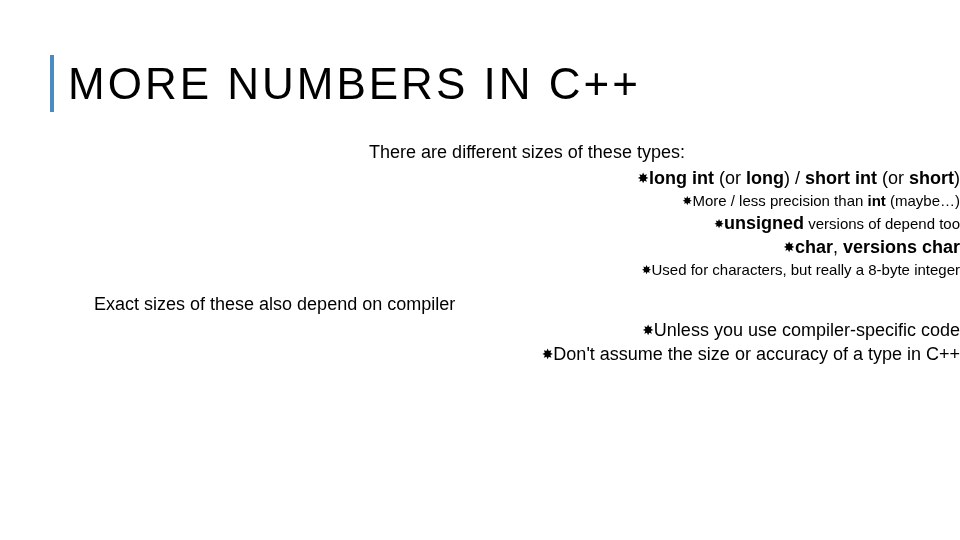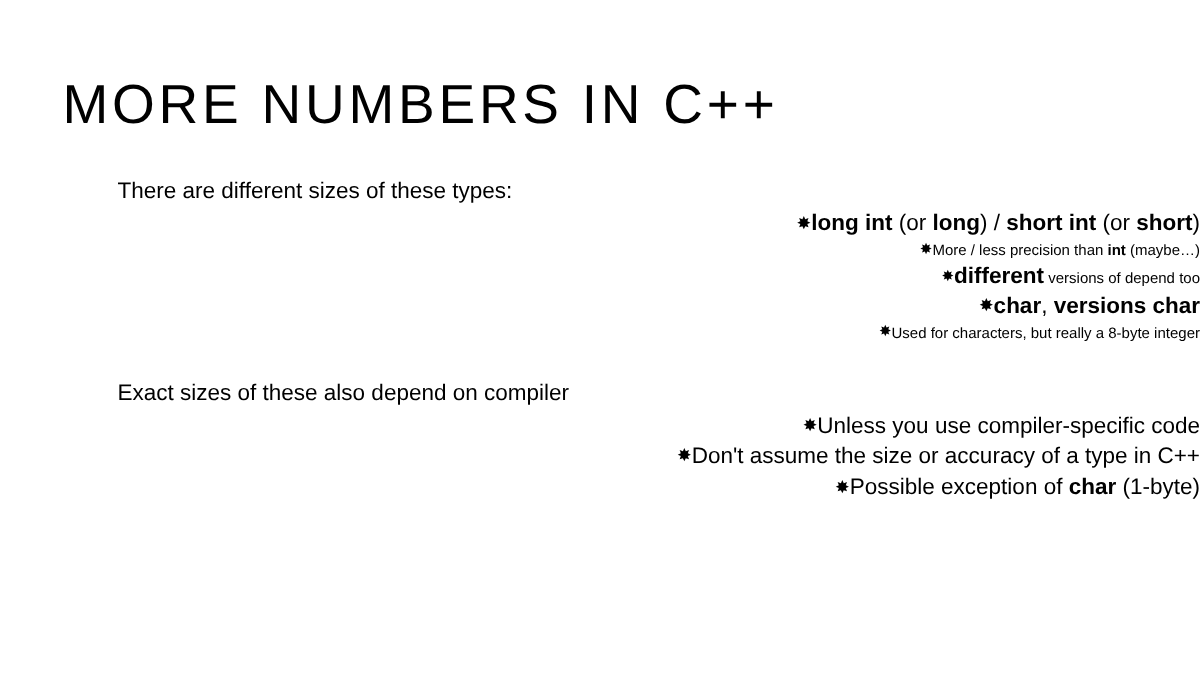--- a/index.html
+++ b/index.html
@@ -12,43 +12,43 @@
     position: relative;
     overflow: hidden;
   }
   .slide {
     padding: 55px 0 0 50px;
   }
   .title-wrap {
     display: flex;
     align-items: stretch;
     margin-bottom: 28px;
-    flex-direction: column;
   }
   .title-bar {
     width: 4px;
     background: #4a8bc2;
     margin-right: 14px;
   }
   .title {
     font-size: 44px;
     font-weight: 400;
     letter-spacing: 3px;
     line-height: 1.3;
   }
   .content {
     padding-left: 44px;
     font-size: 18px;
     line-height: 1.35;
   }
   .para {
     margin-bottom: 2px;
+    text-align: center;
   }
   .para2 {
-    margin-top: 28px;
+    margin-top: 12px;
     margin-bottom: 2px;
   }
   ul { list-style: none; }
   .lvl1 > li { padding-left: 0; }
   .lvl1 > li::before {
     content: "✸";
     font-size: 14px;
     color: #000;
     display: inline-block;
     width: 18px;
@@ -57,53 +57,52 @@
   .lvl2 { padding-left: 18px; }
   .lvl2 > li::before {
     content: "✸";
     font-size: 12px;
     color: #000;
     display: inline-block;
     width: 16px;
     vertical-align: 1px;
   }
   .b { font-weight: bold; }
-  .sm { font-size: 12px; }
+  .sm { font-size: 15px; }
   .lvl1 > li, .lvl2 > li { margin-bottom: 0px; text-align: right; }
 </style>
 </head>
 <body>
 
 <div class="slide">
 
   <div class="title-wrap">
     <div class="title-bar"></div>
     <div class="title">MORE NUMBERS IN C++</div>
   </div>
 
   <div class="content">
 
     <div class="para">There are different sizes of these types:</div>
 
     <ul class="lvl1">
       <li><span class="b">long int</span><span> (or </span><span class="b">long</span><span>) / </span><span class="b">short int</span><span> (or </span><span class="b">short</span><span>)</span>
         <ul class="lvl2">
           <li class="sm"><span>More / less precision than </span><span class="b">int</span><span> (maybe…)</span></li>
-          <li><span class="b">different</span><span class="sm"> versions of depend too</span></li>
+          <li><span class="b">unsigned</span><span class="sm"> versions of depend too</span></li>
         </ul>
       </li>
       <li><span class="b">char</span><span>, </span><span class="b">versions char</span>
         <ul class="lvl2">
           <li class="sm">Used for characters, but really a 8-byte integer</li>
         </ul>
       </li>
     </ul>
 
     <div class="para2">Exact sizes of these also depend on compiler</div>
 
     <ul class="lvl1">
       <li>Unless you use compiler-specific code</li>
       <li>Don't assume the size or accuracy of a type in C++</li>
-      <li><span>Possible exception of </span><span class="b">char</span><span> (1-byte)</span></li>
     </ul>
 
   </div>
 </div>
 
 </body></html>

